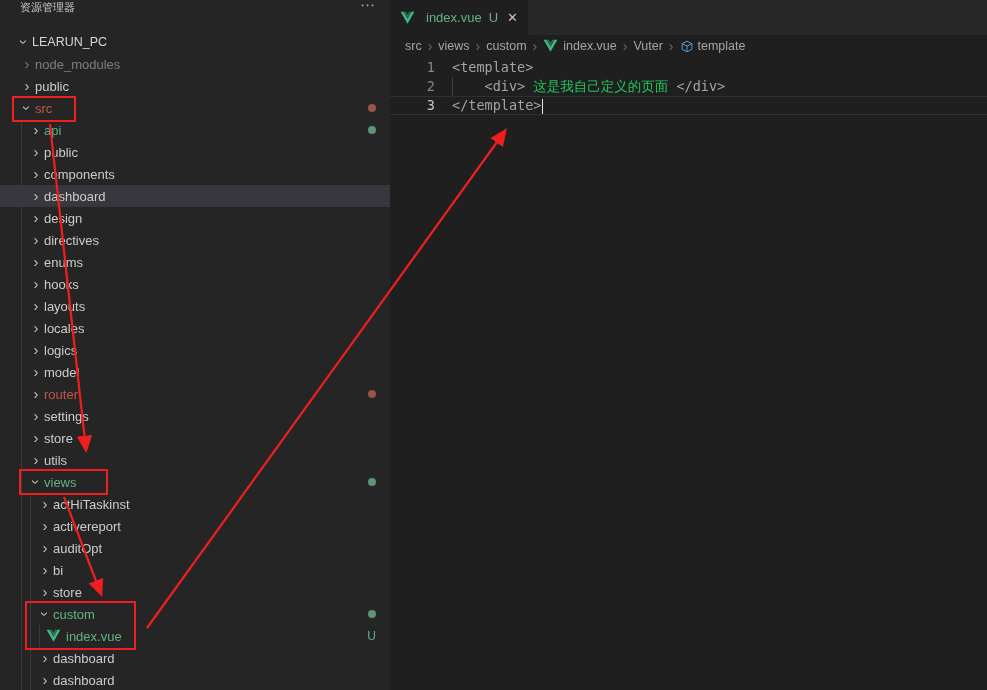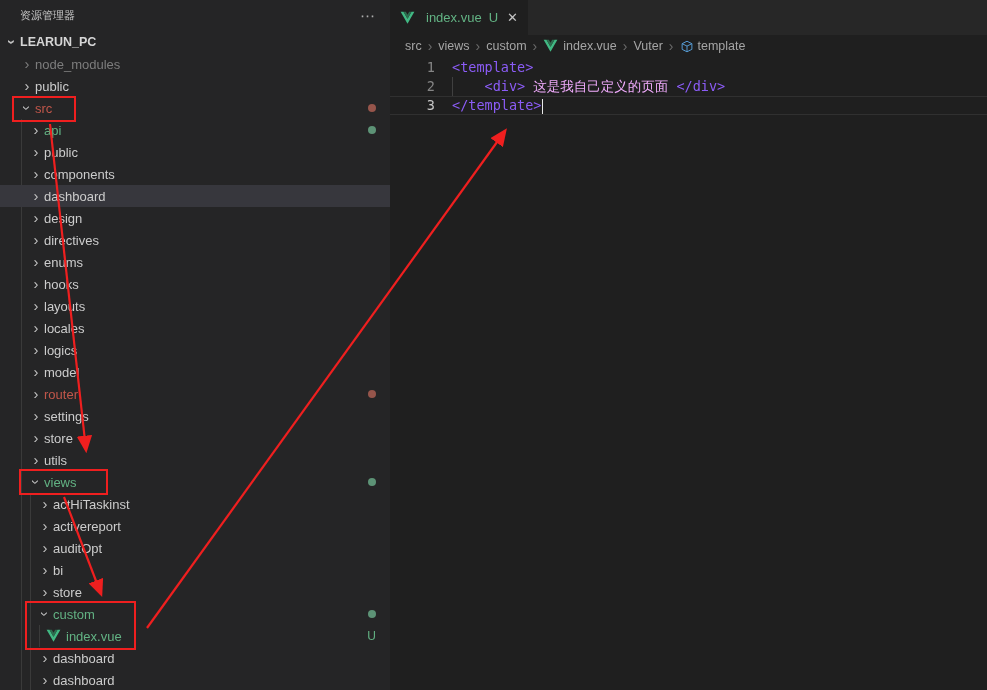--- a/index.html
+++ b/index.html
@@ -4,25 +4,25 @@
 <style>
   * { margin:0; padding:0; box-sizing:border-box; }
   html,body { background:#111; }
   .app {
     position:relative; width:987px; height:690px; overflow:hidden;
     background:#1f1f1f; font-family:"Liberation Sans", sans-serif;
     color:#cccccc; font-size:13px; -webkit-font-smoothing:antialiased;
   }
   
   .sidebar { position:absolute; left:0; top:0; width:390px; height:690px; background:#252526; overflow:hidden; }
-  .sidebar-title { height:31px; display:flex; align-items:center; padding:0 14px 0 20px; }
+  .sidebar-title { height:31px; display:flex; align-items:flex-start; padding:0 14px 0 20px; }
   .sidebar-title .t { font-size:11px; color:#c5c5c5; flex:0 0 auto; }
   .sidebar-title .sp { flex:1; }
   .more-btn { color:#adadad; font-size:15px; letter-spacing:1px; cursor:pointer; line-height:10px; }
-  .root-header { height:22px; display:flex; align-items:center; padding-left:4px; font-weight:bold; font-size:12.5px; color:#d6d6d6; cursor:pointer; }
+  .root-header { height:22px; display:flex; align-items:center; padding-left:16px; font-weight:normal; font-size:12.5px; color:#d6d6d6; cursor:pointer; }
   .tree { position:relative; }
   .row { height:22px; display:flex; align-items:center; cursor:pointer; position:relative; }
   .row.selected { background:#37373d; }
   .chev { width:16px; flex:0 0 16px; text-align:center; font-size:15px; color:#c2c2c2; line-height:16px; display:inline-block; }
   .chev.open { transform:rotate(90deg); }
   .row.git-ignored .chev { color:#7d7d7d; }
   .label { white-space:nowrap; }
   .git-default  { color:#cccccc; }
   .git-ignored  { color:#7d7d7d; }
   .git-modified { color:#c0564a; }
@@ -44,22 +44,22 @@
   .breadcrumbs { height:22px; display:flex; align-items:center; padding-left:15px; color:#a5a5a5; font-size:12.5px; background:#1f1f1f; }
   .bc-item { display:flex; align-items:center; cursor:pointer; }
   .bc-sep { color:#6b6b6b; margin:0 6px; font-size:14px; line-height:12px; }
   .bc-ico { width:14px; height:13px; margin-right:4px; }
   .code { position:relative; font-family:"DejaVu Sans Mono", monospace; font-size:13.5px; margin-top:1px; cursor:text; }
   .code-line { height:19px; line-height:19px; display:flex; white-space:pre; position:relative; }
   .code-line.current { border-top:1px solid #303030; border-bottom:1px solid #303030; line-height:17px; }
   .gutter { width:45px; flex:0 0 45px; text-align:right; color:#858585; user-select:none; }
   .code-line.current .gutter { color:#c6c6c6; }
   .ctext { padding-left:17px; position:relative; }
-  .tok-tag { color:#8b5cf6;text-align:right; }
-  .tok-plain { color:#f0abfc; }
+  .tok-tag { color:#a3a3a3;text-align:right; }
+  .tok-plain { color:#22c55e; }
   .indent-guide { position:absolute; left:62px; top:0; bottom:0; width:1px; background:#404040; }
   .cursor { display:inline-block; width:1.5px; height:15px; background:#e8e8e8; vertical-align:middle; margin-left:0.5px; }
   
   .anno-layer { position:absolute; inset:0; pointer-events:none; z-index:40; }
   .anno-box { position:absolute; border:2px solid #ef1f1f; }
 </style>
 </head>
 <body>
 
 <div class="app">

